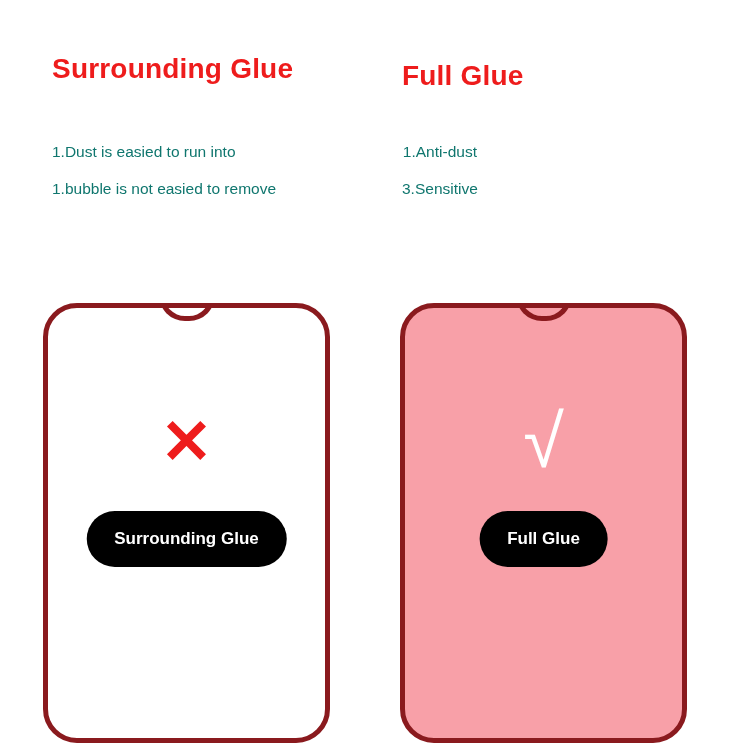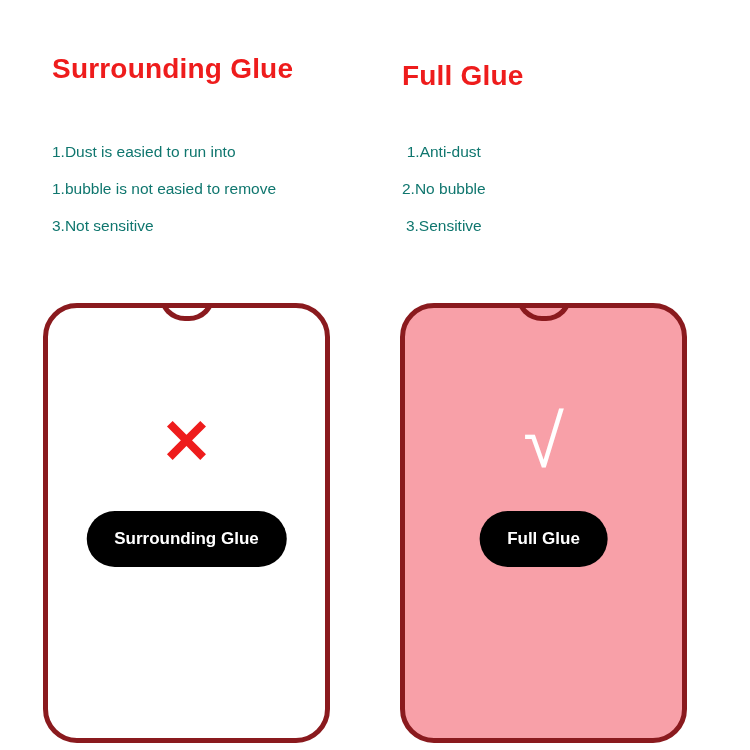--- a/index.html
+++ b/index.html
@@ -114,36 +114,34 @@
 <body>
 
 <div class="page">
 
   <div class="column col-left">
     <div class="heading">Surrounding Glue</div>
 
     <div class="bullets">
       <div>1.Dust is easied to run into</div>
       <div>1.bubble is not easied to remove</div>
-      <div>3.Not sensitive</div>
     </div>
 
     <div class="phone">
       <div class="notch"></div>
       <div class="mark mark-x">✕</div>
       <div class="pill">Surrounding Glue</div>
     </div>
   </div>
 
   <div class="column col-right">
     <div class="heading">Full Glue</div>
 
     <div class="bullets">
       <div>1.Anti-dust</div>
-      <div>2.No bubble</div>
       <div>3.Sensitive</div>
     </div>
 
     <div class="phone">
       <div class="notch"></div>
       <div class="mark mark-check">√</div>
       <div class="pill">Full Glue</div>
     </div>
   </div>
 

